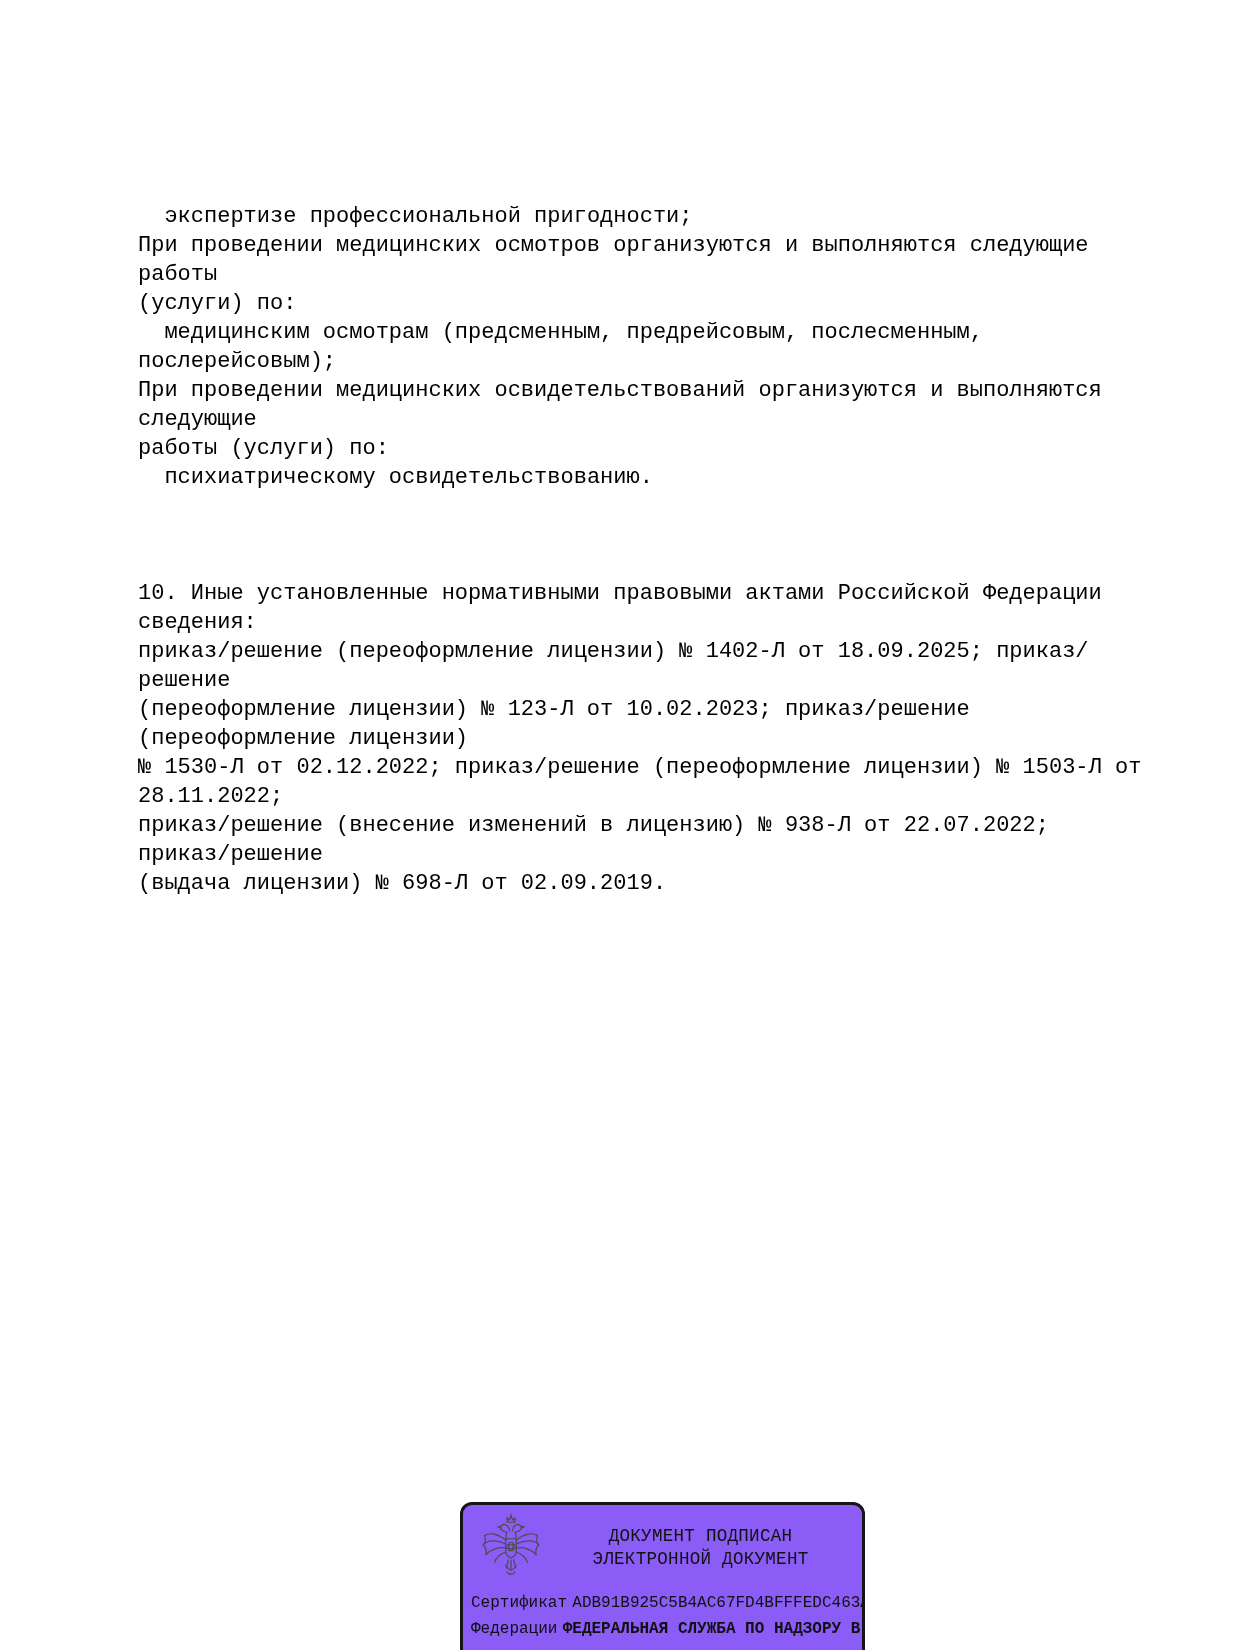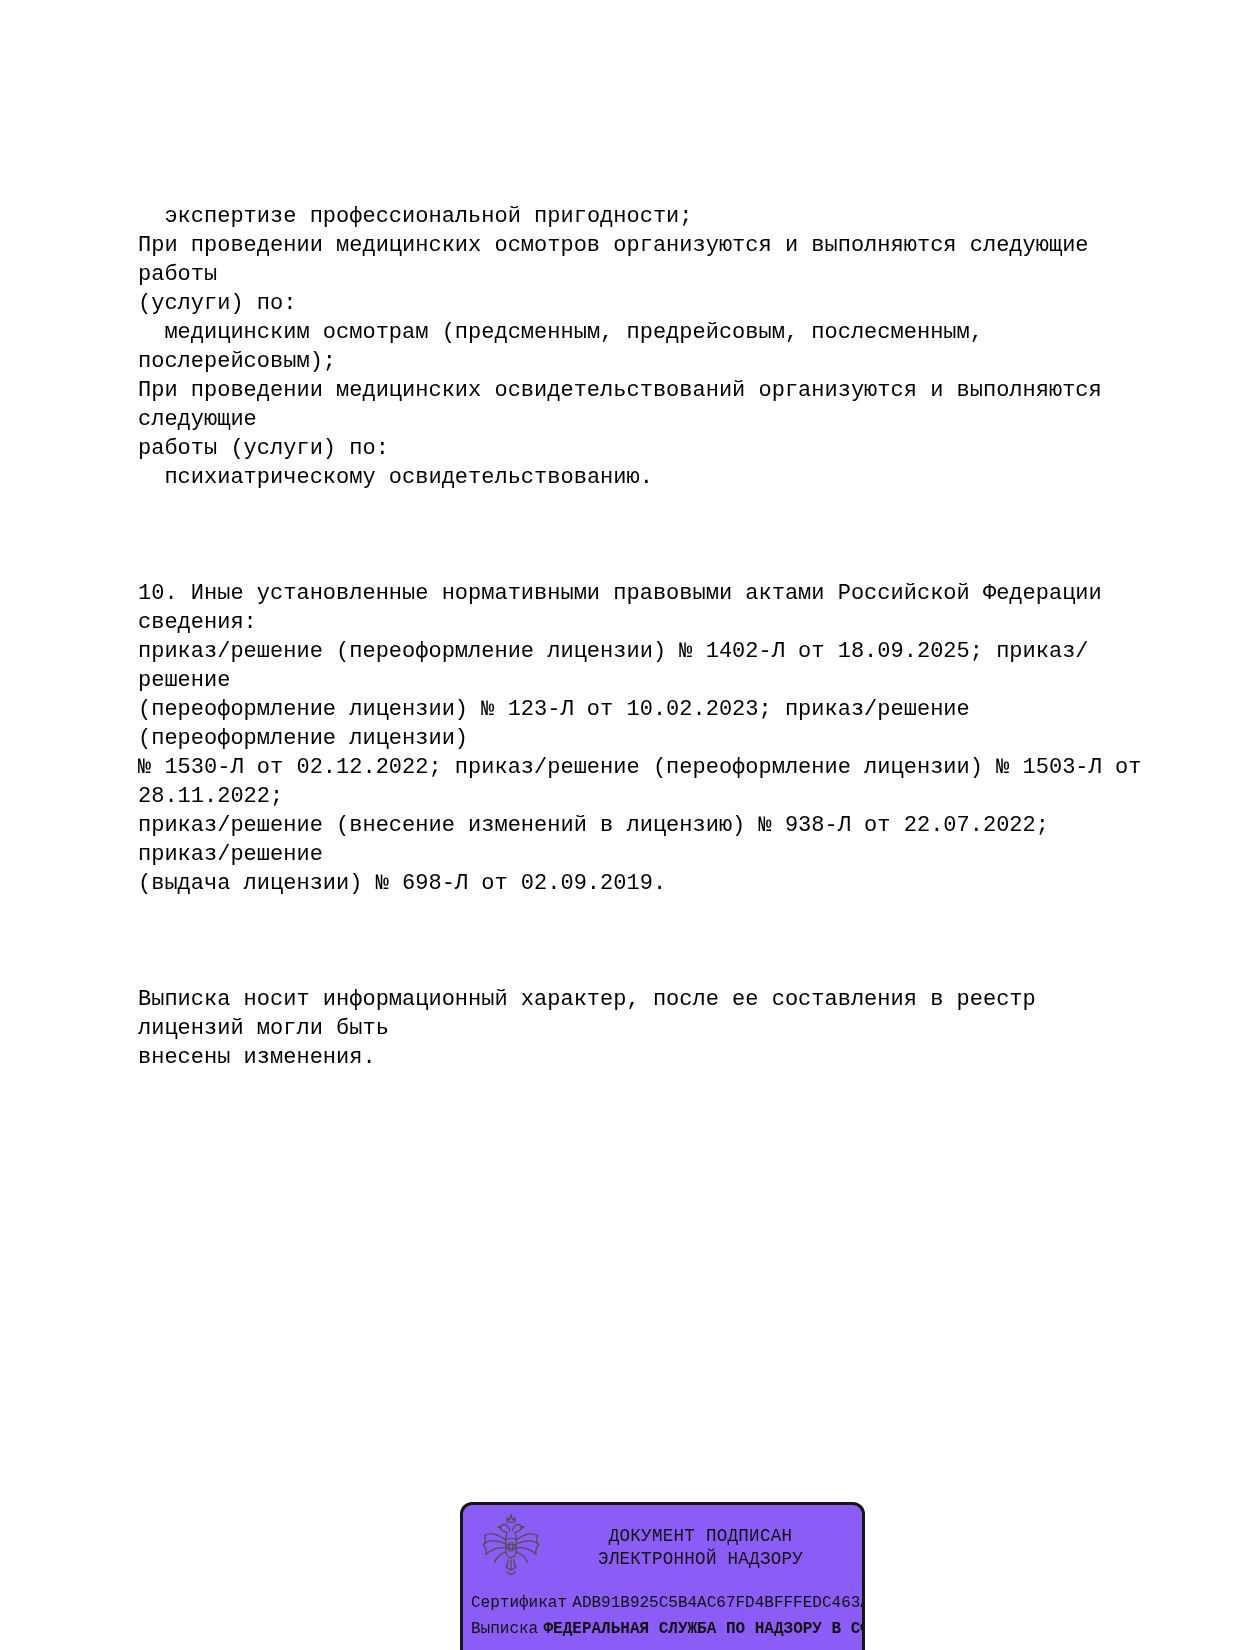--- a/index.html
+++ b/index.html
@@ -81,22 +81,20 @@
   медицинским осмотрам (предсменным, предрейсовым, послесменным, послерейсовым);
 При проведении медицинских освидетельствований организуются и выполняются следующие
 работы (услуги) по:
   психиатрическому освидетельствованию.</p>
     <p>10. Иные установленные нормативными правовыми актами Российской Федерации сведения:
 приказ/решение (переоформление лицензии) № 1402-Л от 18.09.2025; приказ/решение
 (переоформление лицензии) № 123-Л от 10.02.2023; приказ/решение (переоформление лицензии)
 № 1530-Л от 02.12.2022; приказ/решение (переоформление лицензии) № 1503-Л от 28.11.2022;
 приказ/решение (внесение изменений в лицензию) № 938-Л от 22.07.2022; приказ/решение
 (выдача лицензии) № 698-Л от 02.09.2019.</p>
-    <p>Выписка носит информационный характер, после ее составления в реестр лицензий могли быть
-внесены изменения.</p>
   </section>
 
   <div class="stamp">
     <div class="stamp-top">
       <span class="emblem">
         <svg viewBox="0 0 100 110" xmlns="http://www.w3.org/2000/svg" fill="none" stroke="#4d4d4d" stroke-width="1.8" stroke-linecap="round" stroke-linejoin="round">
 
           <path d="M44 13 L44 6 L47 10 L50 4 L53 10 L56 6 L56 13 Z"></path>
           <path d="M49 4 L51 4 M50 1 L50 4"></path>
 
@@ -124,26 +122,26 @@
           <path d="M47 44 H53 V47 H56 V53 H53 V56 H47 V53 H44 V47 H47 Z"></path>
           <path d="M47 47 H53 M47 53 H53 M47 47 V53 M53 47 V53"></path>
 
           <path d="M46 70 L43 82 M50 70 L50 85 M54 70 L57 82"></path>
           <path d="M42 78 Q50 92 58 78"></path>
           <path d="M44 88 Q50 96 56 88"></path>
         </svg>
       </span>
       <div class="stamp-title">
         <div>ДОКУМЕНТ ПОДПИСАН</div>
-        <div>ЭЛЕКТРОННОЙ НАДЗОРУ</div>
+        <div>ЭЛЕКТРОННОЙ ДОКУМЕНТ</div>
       </div>
     </div>
     <div class="stamp-lines">
       <div class="stamp-line">
         <span class="label">Сертификат</span><span>ADB91B925C5B4AC67FD4BFFFEDC463AE</span>
       </div>
       <div class="stamp-line">
-        <span class="label">Выписка</span><b>ФЕДЕРАЛЬНАЯ СЛУЖБА ПО НАДЗОРУ В СФЕРЕ ЗДРАВООХРАНЕНИЯ</b>
+        <span class="label">Федерации</span><b>ФЕДЕРАЛЬНАЯ СЛУЖБА ПО НАДЗОРУ В СФЕРЕ ЗДРАВООХРАНЕНИЯ</b>
       </div>
     </div>
   </div>
 
 </div>
 
 </body></html>

